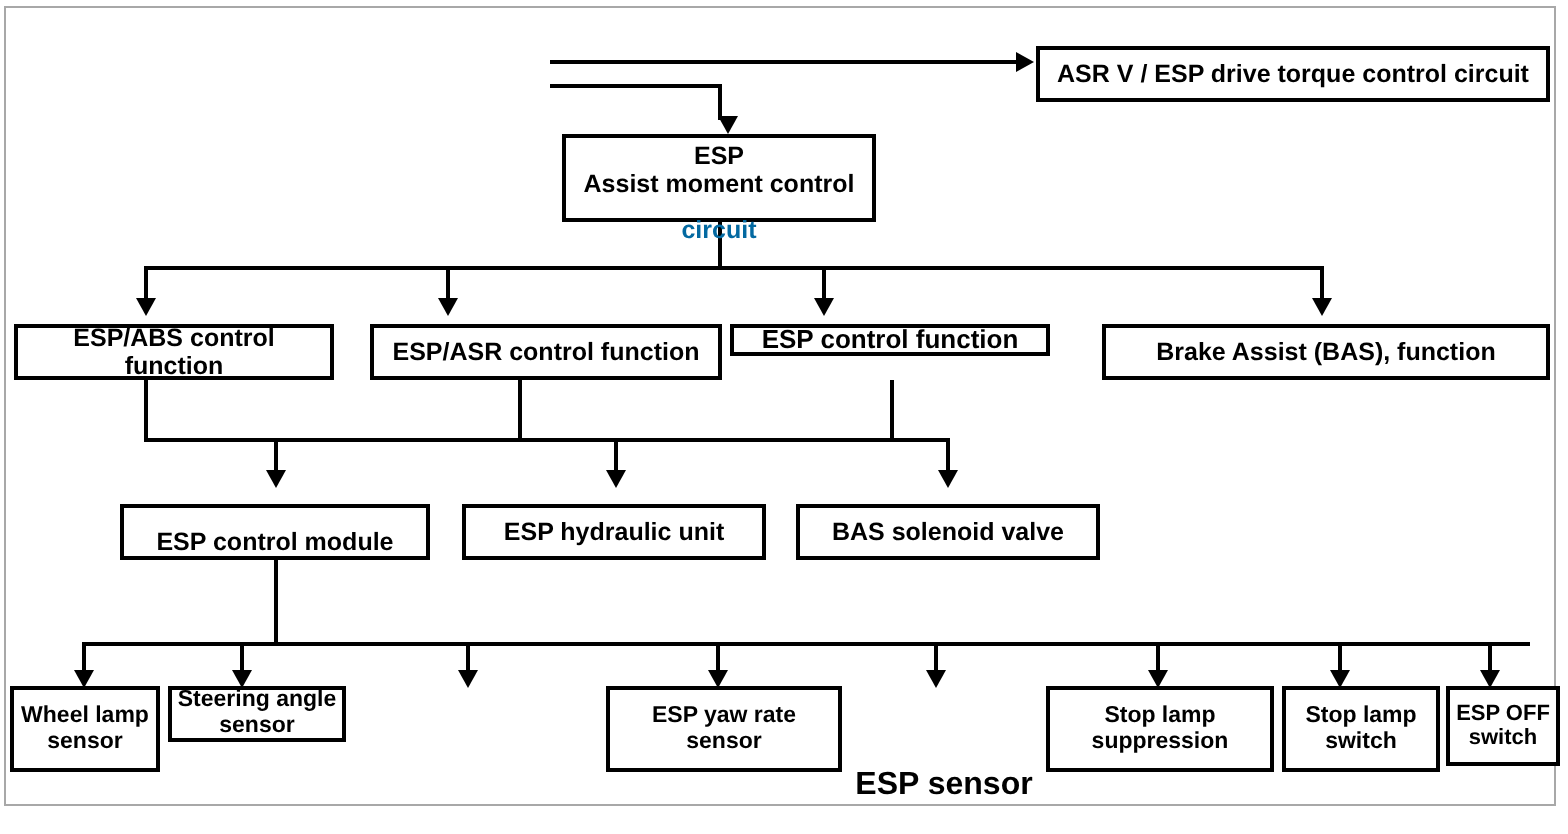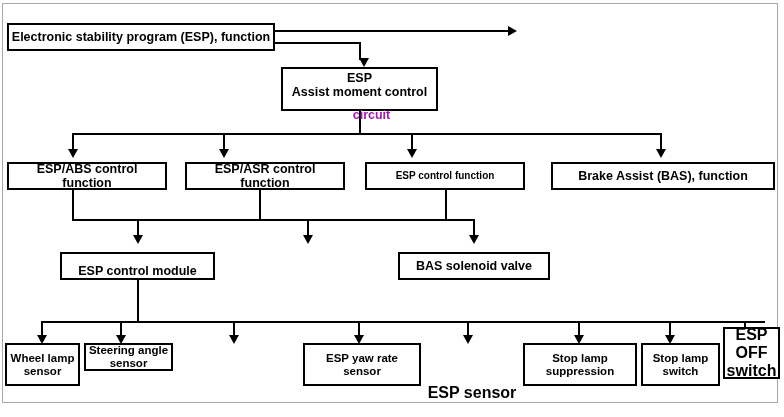--- a/index.html
+++ b/index.html
@@ -81,38 +81,38 @@
     border-left: 9px solid #000000;
     z-index: 3;
   }
 </style>
 </head>
 <body>
 
 <div id="canvas">
   <div id="frame"></div>
 
-  <div class="node" style="left:7px; top:23px; width:268px; height:28px; font-size:12.5px;">
-    <span class="txt">Electronic stability program (ESP), function</span>
-  </div>
-
+
+  <div class="node" style="left:518px; top:23px; width:257px; height:28px; font-size:12.5px;">
+    <span class="txt">ASR V / ESP drive torque control circuit</span>
+  </div>
 
   <div class="line-h" style="left:275px; top:30px; width:234px;"></div>
   <div class="arrow-r" style="left:508px; top:25.5px;"></div>
 
   <div class="line-h" style="left:275px; top:42px; width:86px;"></div>
   <div class="line-v" style="left:358.8px; top:42px; height:18px;"></div>
   <div class="arrow-d" style="left:358.6px; top:58px;"></div>
 
   <div class="node clip-overflow" style="left:281px; top:67px; width:157px; height:44px; font-size:12.5px;">
     <span class="txt">ESP
 Assist moment control</span>
   </div>
-  <div style="position:absolute; left:293px; top:108px; width:157px; text-align:center;
-              font-size:12.5px; font-weight:bold; color:#a21caf; z-index:6;">circuit</div>
+  <div style="position:absolute; left:281px; top:108px; width:157px; text-align:center;
+              font-size:12.5px; font-weight:bold; color:#0369a1; z-index:6;">circuit</div>
 
   <div class="line-v" style="left:358.8px; top:111px; height:24px;"></div>
 
   <div class="line-h" style="left:72px; top:133px; width:590px;"></div>
 
   <div class="line-v" style="left:72px; top:133px; height:18px;"></div>
   <div class="arrow-d" style="left:67.8px; top:149px;"></div>
 
   <div class="line-v" style="left:223px; top:133px; height:18px;"></div>
   <div class="arrow-d" style="left:218.8px; top:149px;"></div>
@@ -120,25 +120,25 @@
   <div class="line-v" style="left:411px; top:133px; height:18px;"></div>
   <div class="arrow-d" style="left:406.8px; top:149px;"></div>
 
   <div class="line-v" style="left:660px; top:133px; height:18px;"></div>
   <div class="arrow-d" style="left:655.8px; top:149px;"></div>
 
   <div class="node" style="left:7px; top:162px; width:160px; height:28px; font-size:12.5px;">
     <span class="txt">ESP/ABS control function</span>
   </div>
 
-  <div class="node" style="left:185px; top:162px; width:160px; height:28px; font-size:12.5px;">
+  <div class="node" style="left:185px; top:162px; width:176px; height:28px; font-size:12.5px;">
     <span class="txt">ESP/ASR control function</span>
   </div>
 
-  <div class="node" style="left:365px; top:162px; width:160px; height:28px; font-size:10px;">
+  <div class="node" style="left:365px; top:162px; width:160px; height:16px; font-size:13px;">
     <span class="txt">ESP control function</span>
   </div>
 
   <div class="node" style="left:551px; top:162px; width:224px; height:28px; font-size:12.5px;">
     <span class="txt">Brake Assist (BAS), function</span>
   </div>
 
   <div class="line-v" style="left:72px; top:190px; height:31px;"></div>
   <div class="line-v" style="left:259px; top:190px; height:31px;"></div>
   <div class="line-v" style="left:445px; top:190px; height:31px;"></div>
@@ -151,20 +151,23 @@
   <div class="line-v" style="left:307px; top:219px; height:18px;"></div>
   <div class="arrow-d" style="left:302.8px; top:235px;"></div>
 
   <div class="line-v" style="left:473px; top:219px; height:18px;"></div>
   <div class="arrow-d" style="left:468.8px; top:235px;"></div>
 
   <div class="node" style="left:60px; top:252px; width:155px; height:28px; font-size:12.5px;align-items:flex-end;">
     <span class="txt">ESP control module</span>
   </div>
 
+  <div class="node" style="left:231px; top:252px; width:152px; height:28px; font-size:12.5px;">
+    <span class="txt">ESP hydraulic unit</span>
+  </div>
 
   <div class="node" style="left:398px; top:252px; width:152px; height:28px; font-size:12.5px;">
     <span class="txt">BAS solenoid valve</span>
   </div>
 
   <div class="line-v" style="left:137px; top:280px; height:43px;"></div>
   <div class="line-h" style="left:41px; top:321px; width:724px;"></div>
 
   <div class="line-v" style="left:41px; top:321px; height:16px;"></div>
   <div class="arrow-d" style="left:36.8px; top:335px;"></div>
@@ -212,17 +215,17 @@
   <div class="node" style="left:523px; top:343px; width:114px; height:43px; font-size:11.5px;">
     <span class="txt">Stop lamp
 suppression</span>
   </div>
 
   <div class="node" style="left:641px; top:343px; width:79px; height:43px; font-size:11.5px;">
     <span class="txt">Stop lamp
 switch</span>
   </div>
 
-  <div class="node" style="left:723px; top:327px; width:57px; height:52px; font-size:16px;">
+  <div class="node" style="left:723px; top:343px; width:57px; height:40px; font-size:11px;">
     <span class="txt">ESP OFF
 switch</span>
   </div>
 </div>
 
 </body></html>

